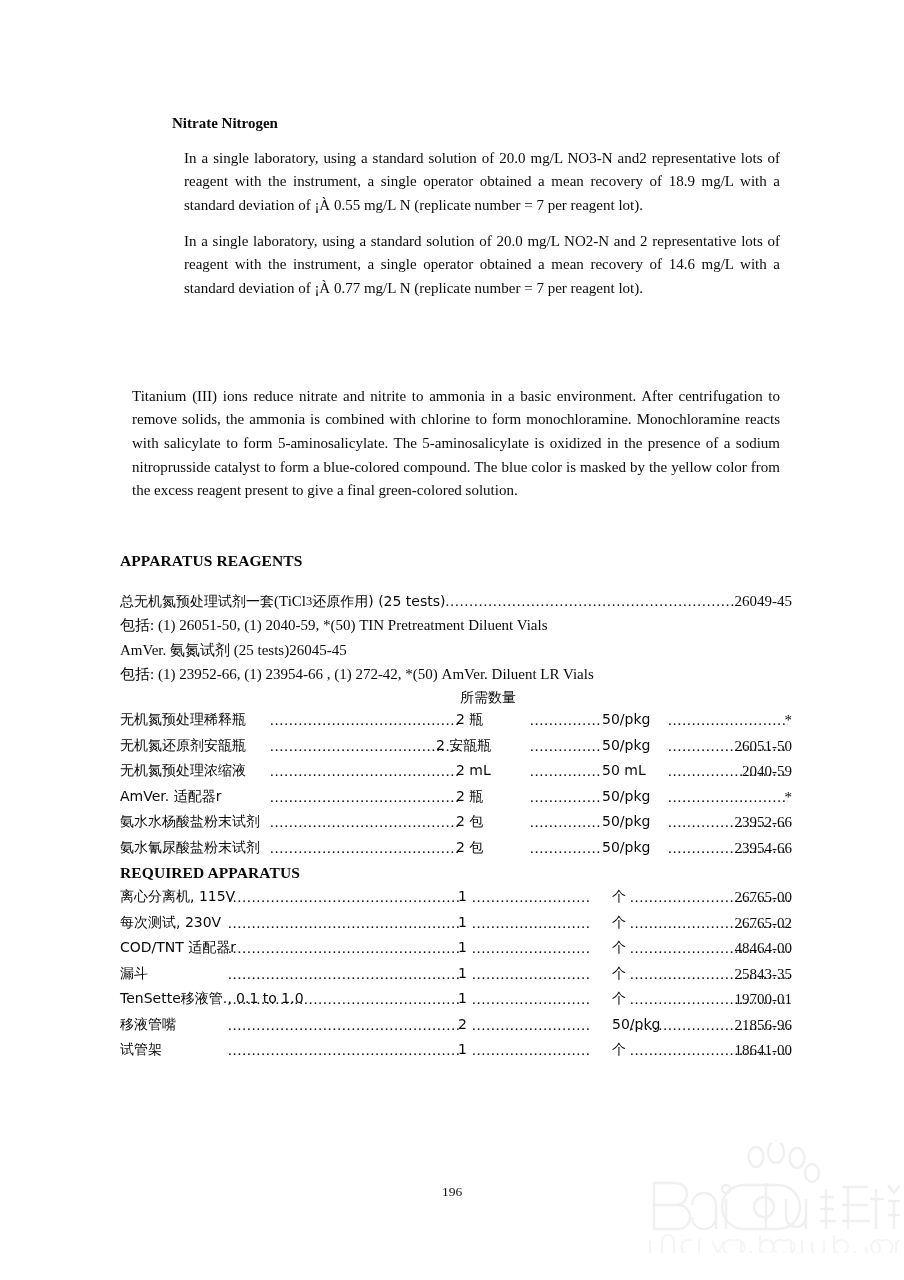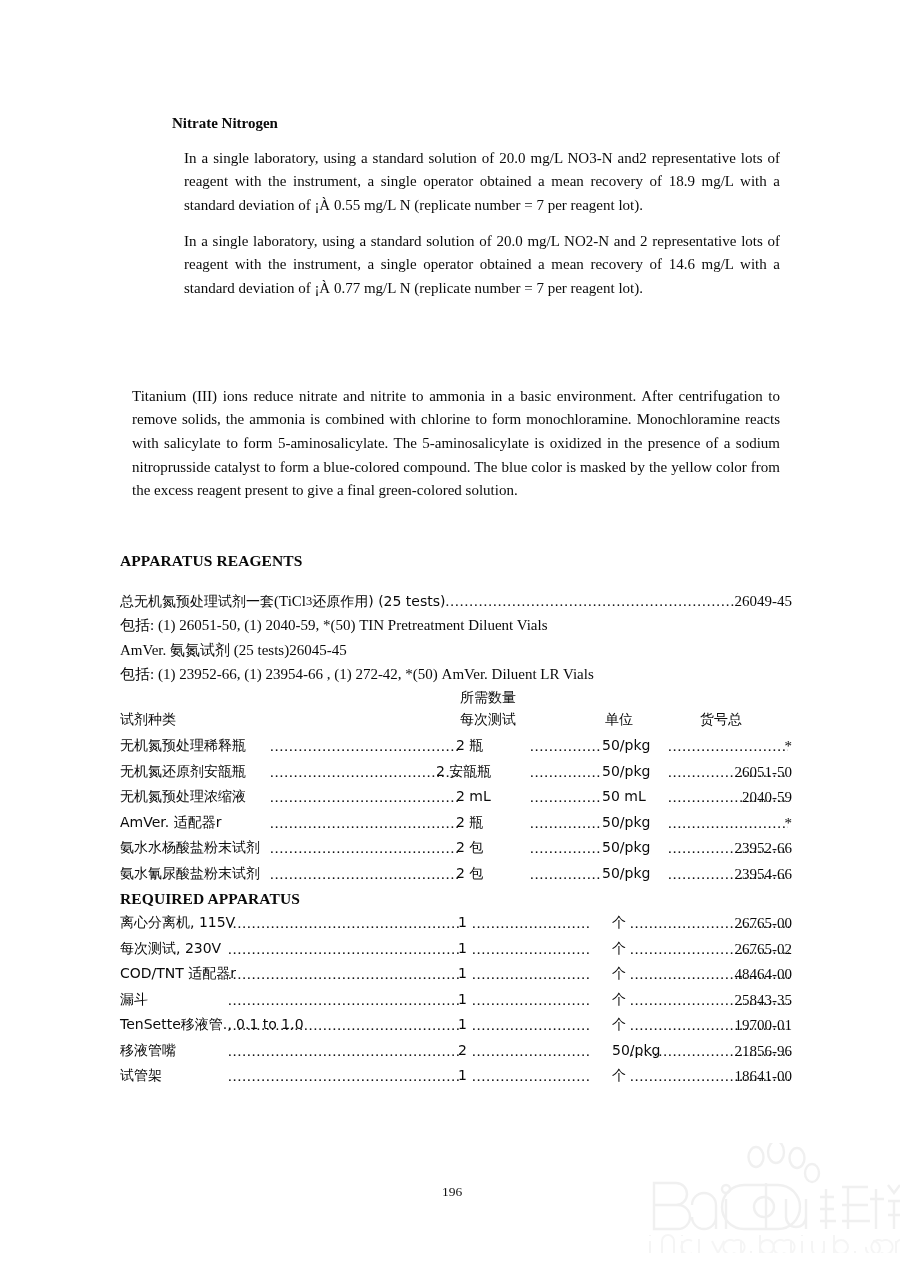--- a/index.html
+++ b/index.html
@@ -209,26 +209,20 @@
         <span class="tail"> 26049-45</span>
       </div>
 
       <div class="mixline">包括: (1) 26051-50, (1) 2040-59, *(50) TIN Pretreatment Diluent Vials</div>
       <div class="mixline">AmVer. 氨氮试剂  (25 tests)26045-45</div>
       <div class="mixline">包括: (1) 23952-66, (1) 23954-66 , (1) 272-42, *(50) AmVer. Diluent LR Vials</div>
 
       <div class="tbl">
         <div class="thead-top">
           <span class="colqty cn">所需数量</span>
-        </div>
-        <div class="thead-row">
-          <span class="c1 cn">试剂种类</span>
-          <span class="c2 cn">每次测试</span>
-          <span class="c3 cn">单位</span>
-          <span class="c4 cn">货号总</span>
         </div>
         <div id="reagent-rows">
             <div class="trow">
               <span class="name cn">无机氮预处理稀释瓶</span>
               <span class="dots1" style="left: 150px; width: 190px;">............................................................</span>
               <span class="qty cn" style="left: 336px;">2  瓶</span>
               <span class="dots2" style="left: 410px; width: 72px;">........................................</span>
               <span class="unit cn" style="left: 482px;">50/pkg</span>
               <span class="dots2" style="left: 548px; width: 120px;">........................................</span>
               <span class="cat" style="left: 560px; width: 112px;">*</span>

